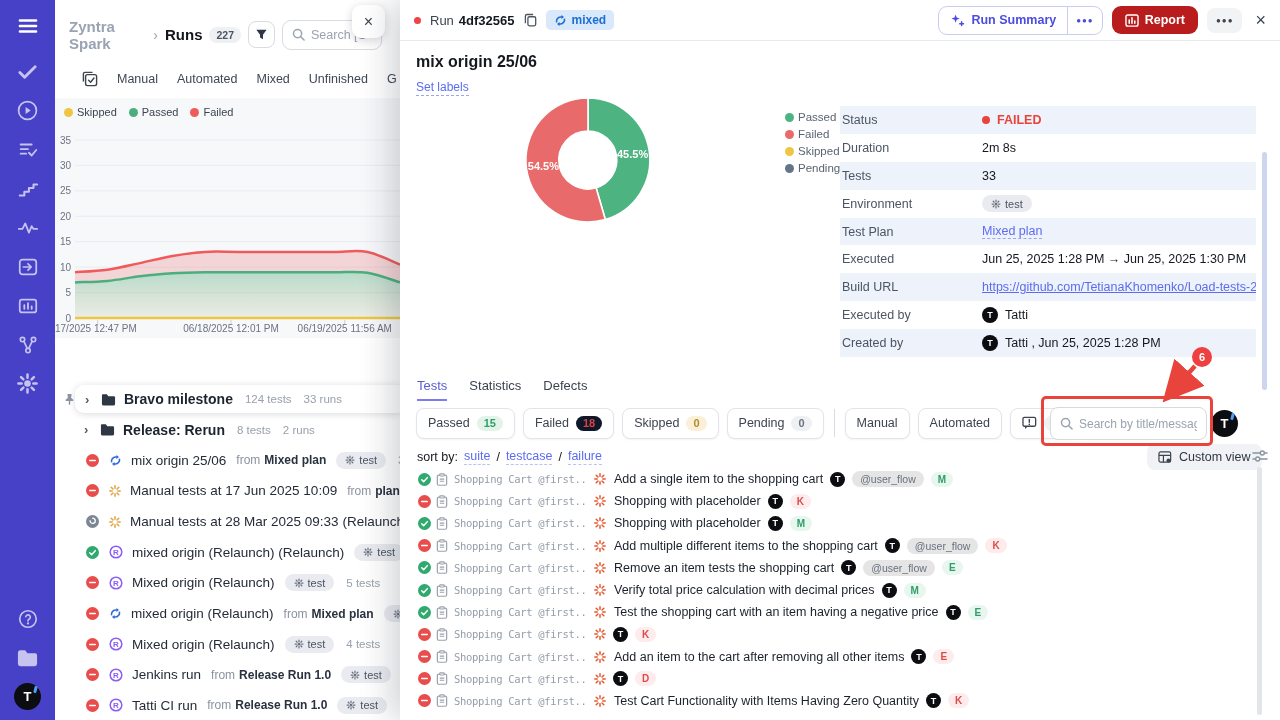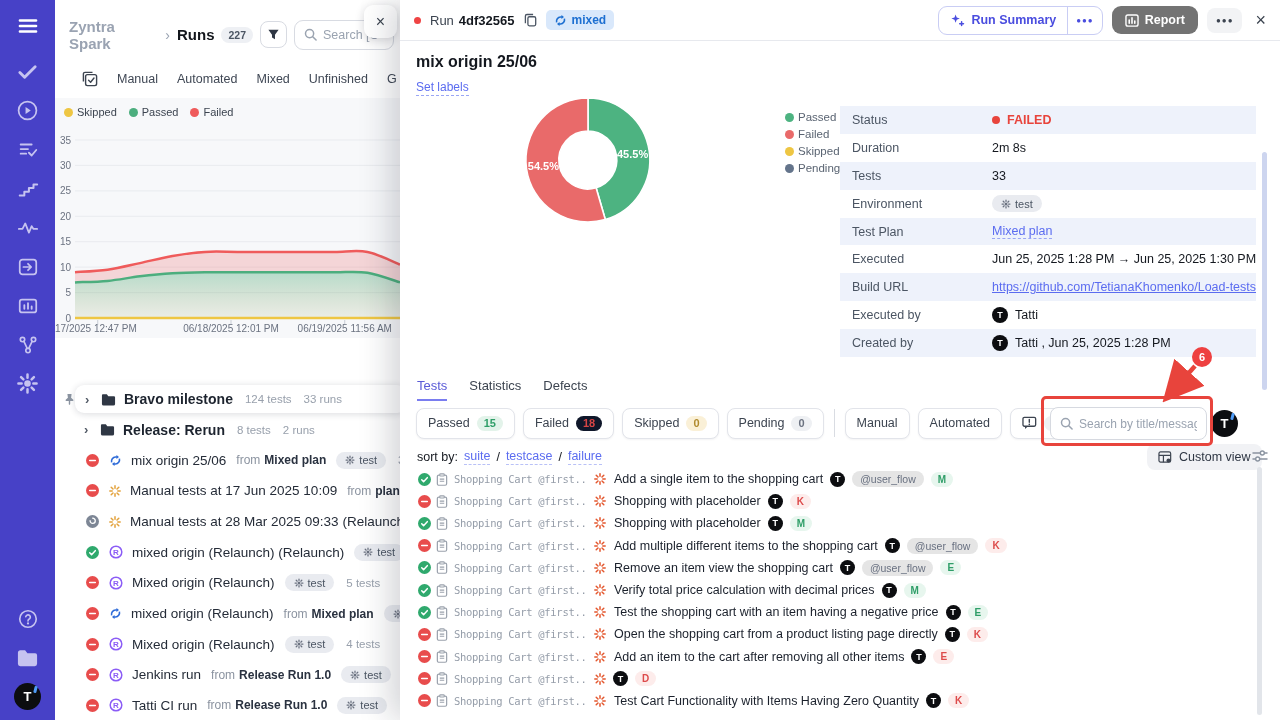--- a/index.html
+++ b/index.html
@@ -8,21 +8,21 @@
 svg{display:block}
 
 .sidebar{position:absolute;left:0;top:0;width:55px;height:720px;background:#4741c7;display:flex;flex-direction:column;align-items:center;z-index:40}
 .side-ic{width:55px;height:39px;display:flex;align-items:center;justify-content:center;color:#c6c3f0;cursor:pointer}
 .side-ic.first{height:52px;color:#fff}
 .side-spacer{flex:1}
 .side-avatar{width:27px;height:27px;border-radius:50%;background:#0c0d10;color:#fff;display:flex;align-items:center;justify-content:center;font-weight:bold;font-size:13px;margin:6px 0 10px;position:relative;cursor:pointer}
 .side-avatar:after{content:"";position:absolute;right:4px;top:3px;width:3px;height:7px;background:#4f9cf7;border-radius:1px;transform:rotate(14deg)}
 
 .leftpanel{position:absolute;left:55px;top:0;width:345px;height:720px;background:#fff;overflow:hidden}
-.lp-header{position:absolute;top:0;left:0;right:0;height:58px;display:flex;align-items:center;padding:11px 6px 0 14px;gap:7px}
+.lp-header{position:absolute;top:0;left:0;right:12px;height:58px;display:flex;align-items:center;padding:11px 6px 0 14px;gap:7px}
 .crumb-app{font-size:15px;font-weight:bold;color:#9aa3b2;cursor:pointer}
 .crumb-sep{color:#9aa3b2;font-size:14px}
 .crumb-page{font-size:15px;font-weight:bold;color:#13161c}
 .count-pill{background:#eef0f4;border-radius:10px;font-size:10.5px;color:#4b5563;padding:2px 7px;font-weight:bold}
 .icon-btn{width:27px;height:27px;border:1px solid #d8dbe2;border-radius:8px;display:flex;align-items:center;justify-content:center;background:#fff;cursor:pointer;margin-left:auto;flex:none}
 .lp-search{display:flex;align-items:center;gap:6px;border:1px solid #d8dbe2;border-radius:9px;height:30px;padding:0 9px;font-size:12.5px;color:#9aa3b0;width:100px;background:#fff;overflow:hidden;white-space:nowrap;cursor:text;flex:none}
 .x-card{position:absolute;right:3px;top:5px;width:33px;height:33px;background:#fff;border-radius:9px;box-shadow:0 2px 10px rgba(20,24,40,.18);display:flex;align-items:center;justify-content:center;font-size:16px;color:#3c4450;cursor:pointer;z-index:5}
 .lp-tabs{position:absolute;top:62px;left:0;right:0;height:34px;display:flex;align-items:center;gap:19px;padding-left:27px;font-size:12.5px;color:#3f4754;white-space:nowrap}
 .lp-tab{cursor:pointer}
 .lp-chart{position:absolute;top:98px;left:0;width:345px;height:240px;background:#f7f8fa}
@@ -45,30 +45,30 @@
 .d-header{position:absolute;top:0;left:0;right:0;height:41px;border-bottom:1px solid #e7e9ee;display:flex;align-items:center;padding:0 14px;gap:9px;background:#fff}
 .status-dot{width:7px;height:7px;border-radius:50%;background:#ef4444;flex:none}
 .d-run-label{font-size:13px;color:#3c4450}
 .d-run-id{font-size:13px;font-weight:bold;color:#14181f;margin-left:-4px}
 .copy-btn{cursor:pointer;display:flex}
 .mixed-badge{display:inline-flex;align-items:center;gap:5px;background:#d9e8fb;color:#1d6fd1;font-size:12px;font-weight:bold;border-radius:5px;padding:3px 8px;cursor:pointer}
 .d-actions{margin-left:auto;display:flex;align-items:center;gap:9px}
 .summary-split{display:flex;border:1px solid #c9cdf4;border-radius:9px;overflow:hidden;background:#fff}
 .summary-main{display:flex;align-items:center;gap:6px;padding:6px 11px;color:#4a4ddf;font-size:12.5px;font-weight:bold;cursor:pointer}
 .summary-more{border-left:1px solid #c9cdf4;padding:6px 8px;color:#4a4ddf;display:flex;align-items:center;cursor:pointer;font-size:8px;letter-spacing:1px}
-.report-btn{display:flex;align-items:center;gap:6px;background:#737373;color:#fff;font-size:12.5px;font-weight:bold;border-radius:9px;padding:7px 13px;cursor:pointer}
+.report-btn{display:flex;align-items:center;gap:6px;background:#b91c1c;color:#fff;font-size:12.5px;font-weight:bold;border-radius:9px;padding:7px 13px;cursor:pointer}
 .more-btn{background:#f2f3f5;border-radius:8px;padding:8px 9px;color:#3c4450;font-size:8px;letter-spacing:1px;cursor:pointer}
 .d-close{font-size:18px;color:#3c4450;cursor:pointer;margin-left:4px}
 .d-title{position:absolute;top:53px;left:16px;font-size:16px;font-weight:bold;color:#14181f}
 .set-labels{position:absolute;top:80px;left:16px;font-size:12px;color:#5b6cf0;border-bottom:1px dashed #9aa6f5;cursor:pointer;padding-bottom:1px}
 .donut-wrap{position:absolute;top:96px;left:46px}
 .d-legend{position:absolute;left:385px;top:111px;font-size:11.5px;color:#5a6472}
 .d-legend .lg{display:flex;align-items:center;margin-bottom:5px}
 .details{position:absolute;left:440px;top:106px;width:416px;font-size:12.5px}
-.det-row{display:flex;align-items:center;min-height:27.9px;padding-left:12px}
+.det-row{display:flex;align-items:center;min-height:27.9px;padding-left:2px}
 .det-row.alt{background:#eef2fb}
 .det-label{width:140px;color:#4b5563;flex:none}
 .det-value{color:#14181f;display:flex;align-items:center;gap:7px;white-space:nowrap;overflow:hidden}
 .link{color:#5b6cf0;cursor:pointer}
 .link.dashed{border-bottom:1px dashed #9aa6f5}
 .link.solid{text-decoration:underline}
 .failed-text{color:#e8443c;font-weight:bold}
 .sdot{width:8px;height:8px;border-radius:50%;background:#e8443c;flex:none}
 .mini-av{width:16px;height:16px;border-radius:50%;background:#0c0d10;color:#fff;font-size:9px;font-weight:bold;display:inline-flex;align-items:center;justify-content:center;flex:none}
 .d-tabs{position:absolute;top:378px;left:17px;display:flex;gap:22px;font-size:13px;color:#3c4450}
@@ -778,21 +778,21 @@
             <rect x="3.6" y=".9" width="4.8" height="2.4" rx=".8" fill="#fff" stroke="#9aa1ac" stroke-width="1.2"></rect>
             <path d="M3.6 6.6h4.8M3.6 9h4.8" stroke="#9aa1ac" stroke-width="1.1"></path>
           </svg>
         </span>
         <span class="suite">Shopping Cart @first...</span>
         <span>
           <svg width="12" height="12" viewBox="0 0 12 12">
             <path d="M6 .8v2.4M6 8.8v2.4M.8 6h2.4M8.8 6h2.4M2.2 2.2L4 4M8 8l1.8 1.8M9.8 2.2L8 4M2.2 9.8L4 8" stroke="#e4572e" stroke-width="1.5" stroke-linecap="round"></path>
           </svg>
         </span>
-        <span class="t-title">Remove an item view the shopping cart</span>
+        <span class="t-title">Remove an item tests the shopping cart</span>
         <span class="mini-av t-av" style="width: 15px; height: 15px;">T</span>
         <span class="tag">@user_flow</span>
         <span class="lbadge green">E</span>
       </div>
       <div class="test-row">
         <span>
           <svg width="13" height="13" viewBox="0 0 14 14">
             <circle cx="7" cy="7" r="7" fill="#2fa96d"></circle>
             <path d="M4 7.3l2 2L10 5" stroke="#fff" stroke-width="1.6" stroke-linecap="round" stroke-linejoin="round" fill="none"></path>
           </svg>
@@ -851,21 +851,20 @@
             <rect x="3.6" y=".9" width="4.8" height="2.4" rx=".8" fill="#fff" stroke="#9aa1ac" stroke-width="1.2"></rect>
             <path d="M3.6 6.6h4.8M3.6 9h4.8" stroke="#9aa1ac" stroke-width="1.1"></path>
           </svg>
         </span>
         <span class="suite">Shopping Cart @first...</span>
         <span>
           <svg width="12" height="12" viewBox="0 0 12 12">
             <path d="M6 .8v2.4M6 8.8v2.4M.8 6h2.4M8.8 6h2.4M2.2 2.2L4 4M8 8l1.8 1.8M9.8 2.2L8 4M2.2 9.8L4 8" stroke="#e4572e" stroke-width="1.5" stroke-linecap="round"></path>
           </svg>
         </span>
-        <span class="t-title">Open the shopping cart from a product listing page directly</span>
         <span class="mini-av t-av" style="width: 15px; height: 15px;">T</span>
         <span class="lbadge red">K</span>
       </div>
       <div class="test-row">
         <span>
           <svg width="13" height="13" viewBox="0 0 14 14">
             <circle cx="7" cy="7" r="7" fill="#e84c4c"></circle>
             <path d="M4 7h6" stroke="#fff" stroke-width="1.7" stroke-linecap="round"></path>
           </svg>
         </span>

